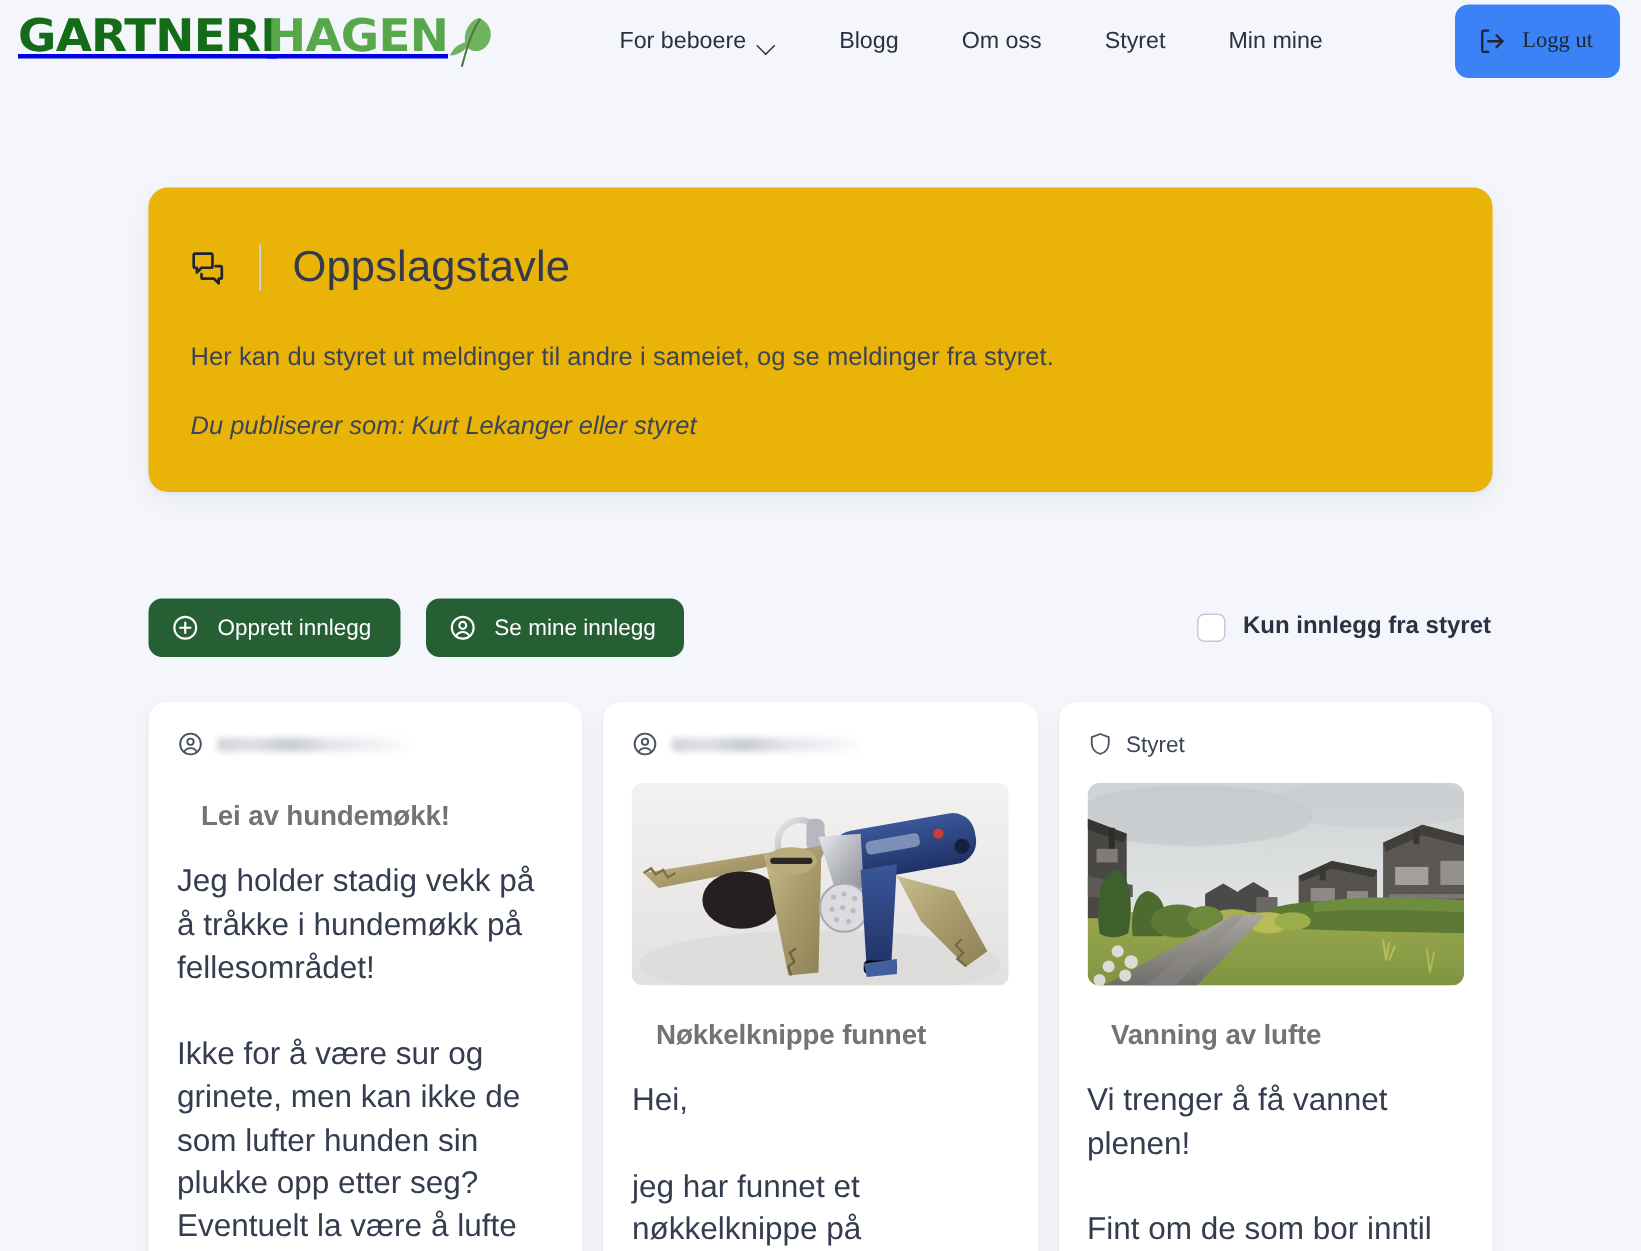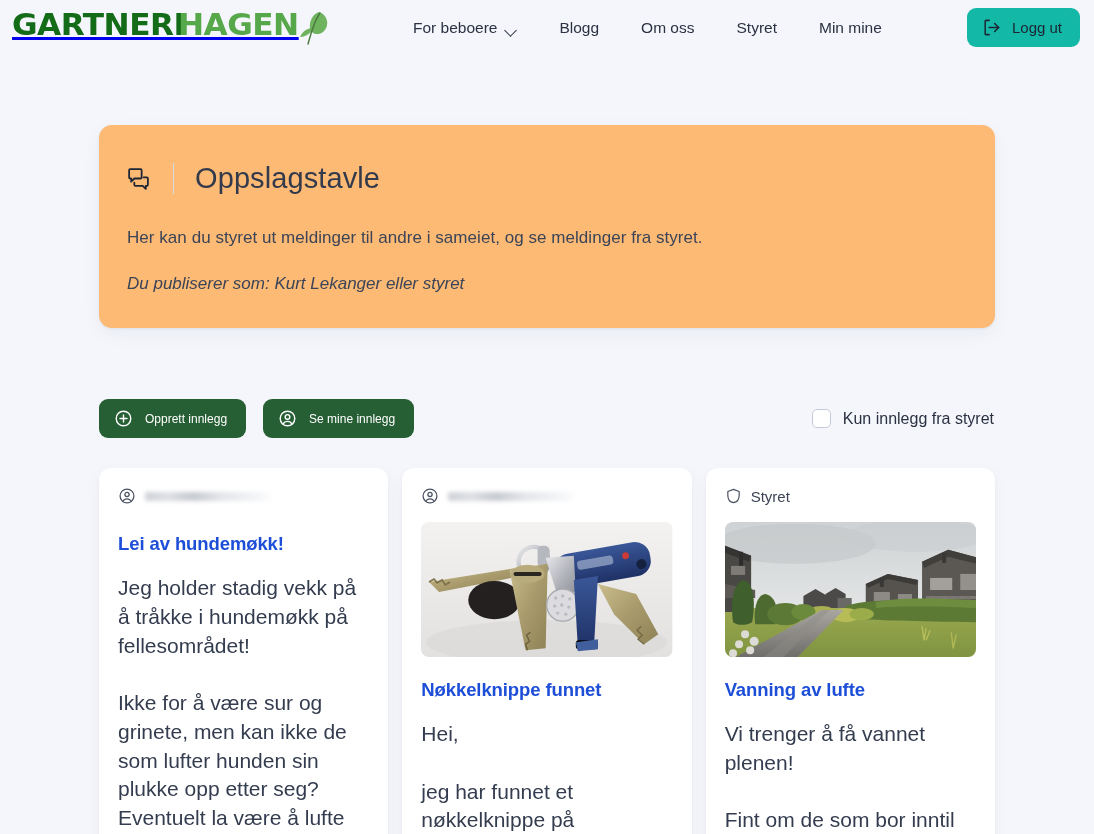--- a/index.html
+++ b/index.html
@@ -80,48 +80,48 @@
     content: "";
     position: absolute;
     left: 0; top: 1px;
     width: 8px; height: 8px;
     border-right: 1.8px solid #2b3142;
     border-bottom: 1.8px solid #2b3142;
     transform: rotate(45deg);
   }
 
   .logout-btn {
-    background: #14b8a6;
+    background: #3b82f6;
     color: #1d2433;
     border: none;
     border-radius: 9px;
-    height: 39px;
+    height: 49px;
     padding: 0 18px 0 15px;
     display: flex;
     align-items: center;
     gap: 11px;
     font-size: 15px;
-    font-family: Liberation Sans, sans-serif;
+    font-family: Liberation Serif, serif;
     cursor: pointer;
     flex: 0 0 auto;
   }
 
   
   .page {
     padding: 0 0 0 0;
   }
 
   .container {
     width: 896px;
     margin: 0 auto;
   }
 
   
   .intro-card {
-    background: #fdba74;
+    background: #eab308;
     border-radius: 13px;
     margin-top: 70px;
     padding: 38px 12px 34px 26px;
     box-shadow: 0 1px 3px rgba(20,30,60,.055), 0 6px 18px rgba(20,30,60,.05);
   }
 
   .intro-title-row {
     display: flex;
     align-items: center;
     gap: 0;
@@ -167,33 +167,33 @@
   .btn {
     background: #265f34;
     color: #ffffff;
     border: none;
     border-radius: 9px;
     height: 39px;
     padding: 0 19px 0 15px;
     display: flex;
     align-items: center;
     gap: 12px;
-    font-size: 12px;
+    font-size: 15px;
     font-family: inherit;
     cursor: pointer;
     white-space: nowrap;
   }
   .spacer { flex: 1 1 auto; }
 
   .filter-wrap {
     display: flex;
-    align-items: center;
     gap: 12px;
     cursor: pointer;
     padding-right: 1px;
+    font-weight: bold;
   }
   .checkbox {
     width: 19px;
     height: 19px;
     border: 1.6px solid #c3c9d6;
     border-radius: 5px;
     background: #fff;
     flex: 0 0 auto;
   }
   .filter-label {
@@ -246,23 +246,24 @@
     margin-top: 15px;
     height: 135px;
     border-radius: 8px;
     overflow: hidden;
     position: relative;
   }
 
   .post-title {
     font-size: 18.5px;
     font-weight: 700;
-    color: #1d4ed8;
+    color: #737373;
     margin-top: 26px;
     letter-spacing: -.1px;
+    margin-left: 16px;
   }
   .post-card.with-photo .post-title { margin-top: 22px; }
 
   .post-body {
     font-size: 21px;
     line-height: 1.37;
     color: #343c4f;
     margin-top: 19px;
     white-space: pre-line;
   }

